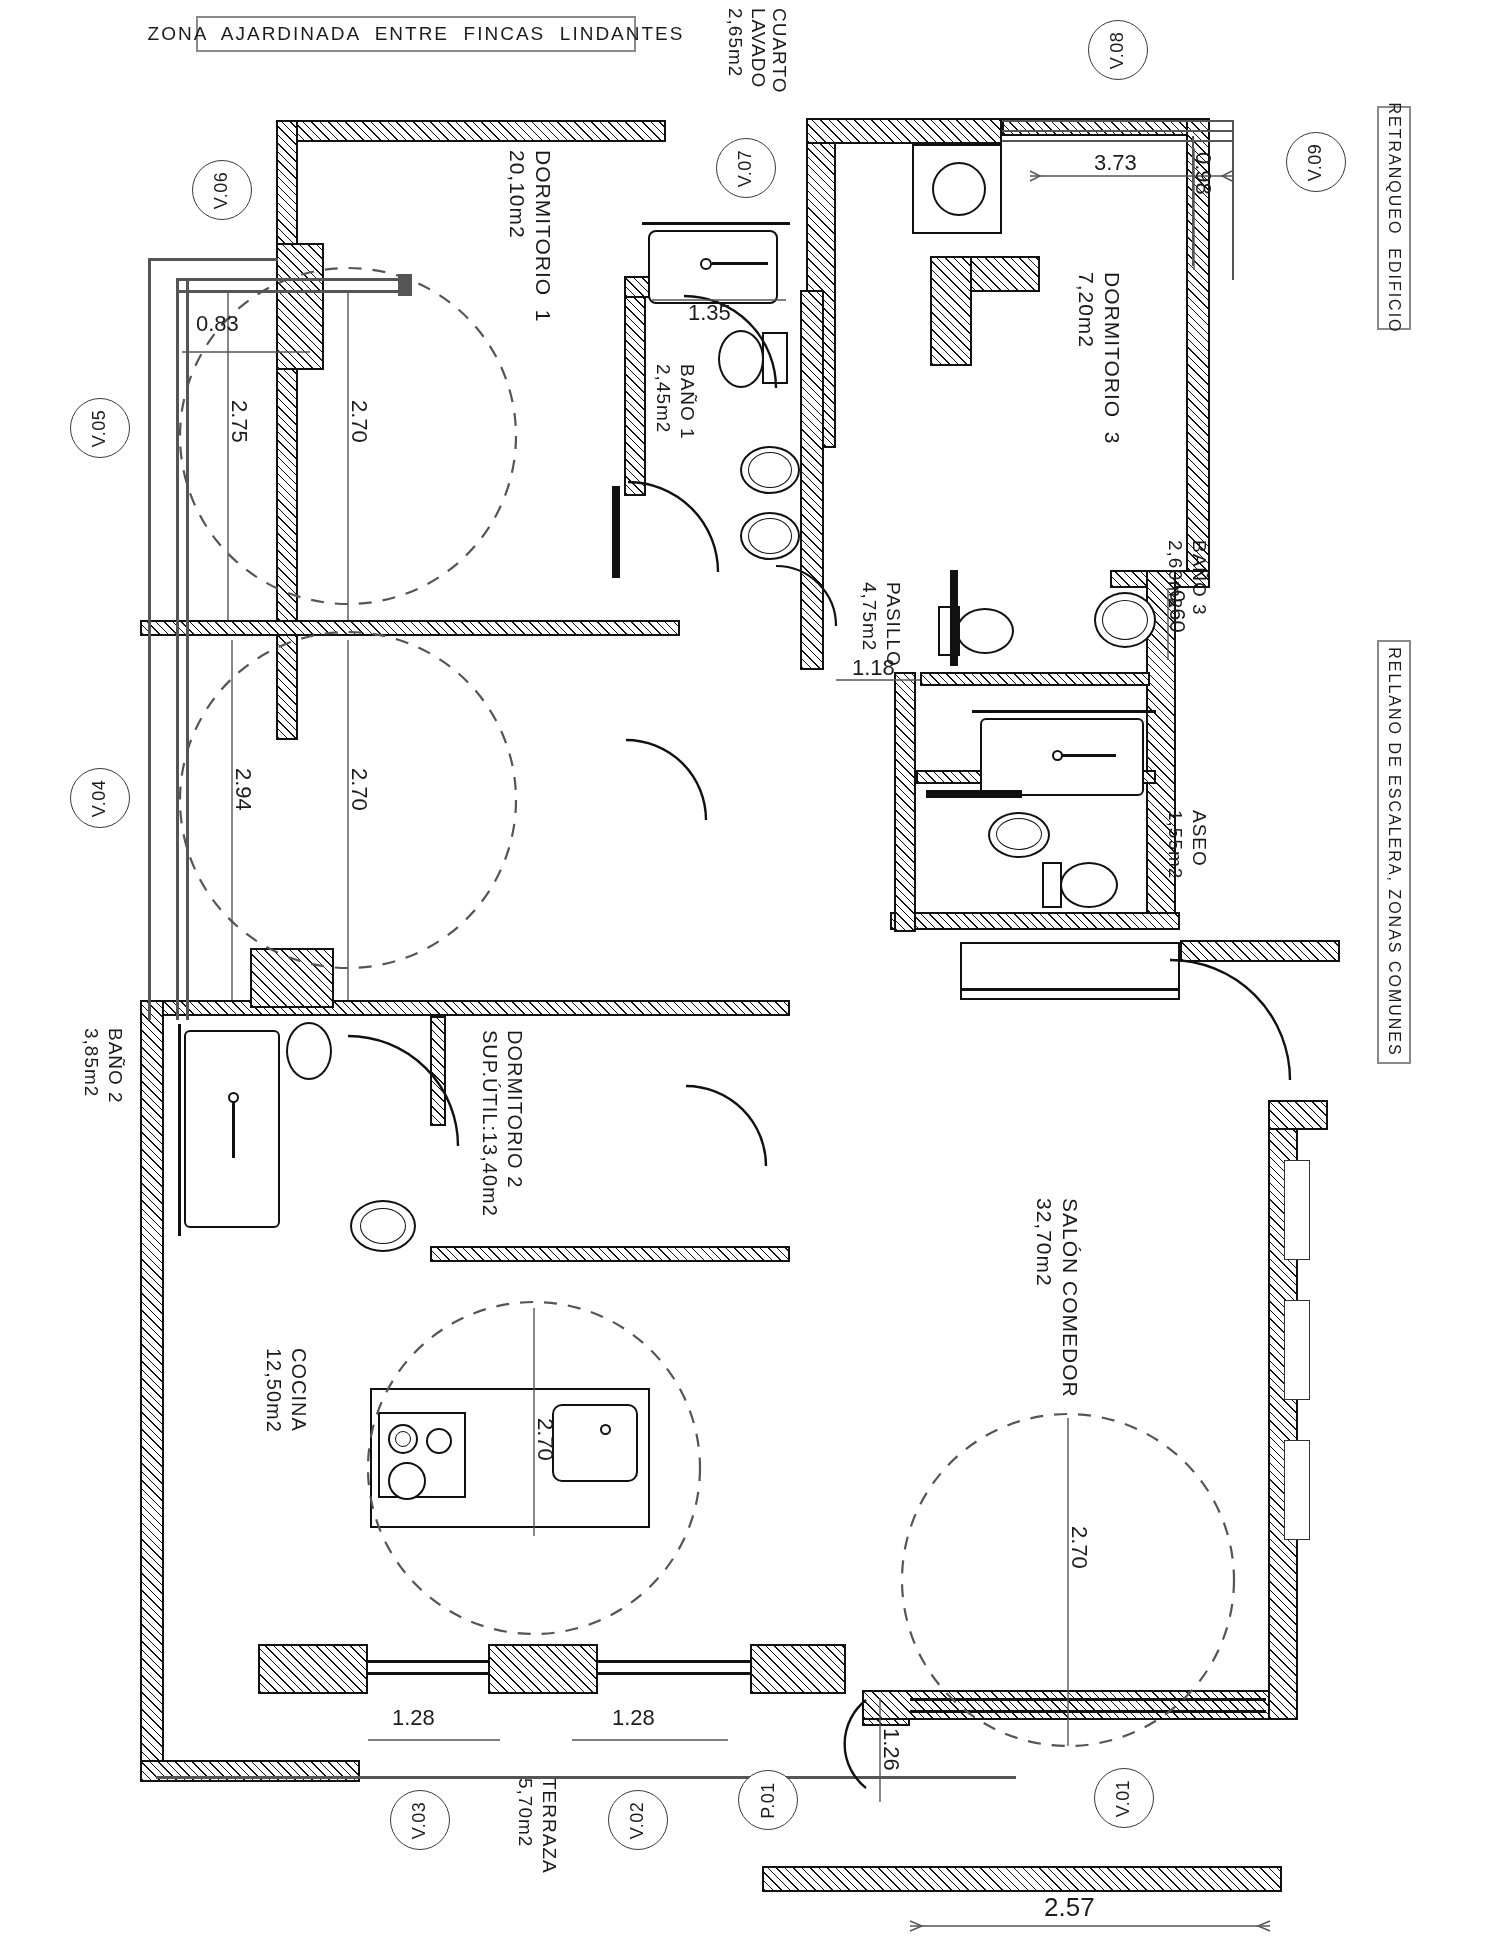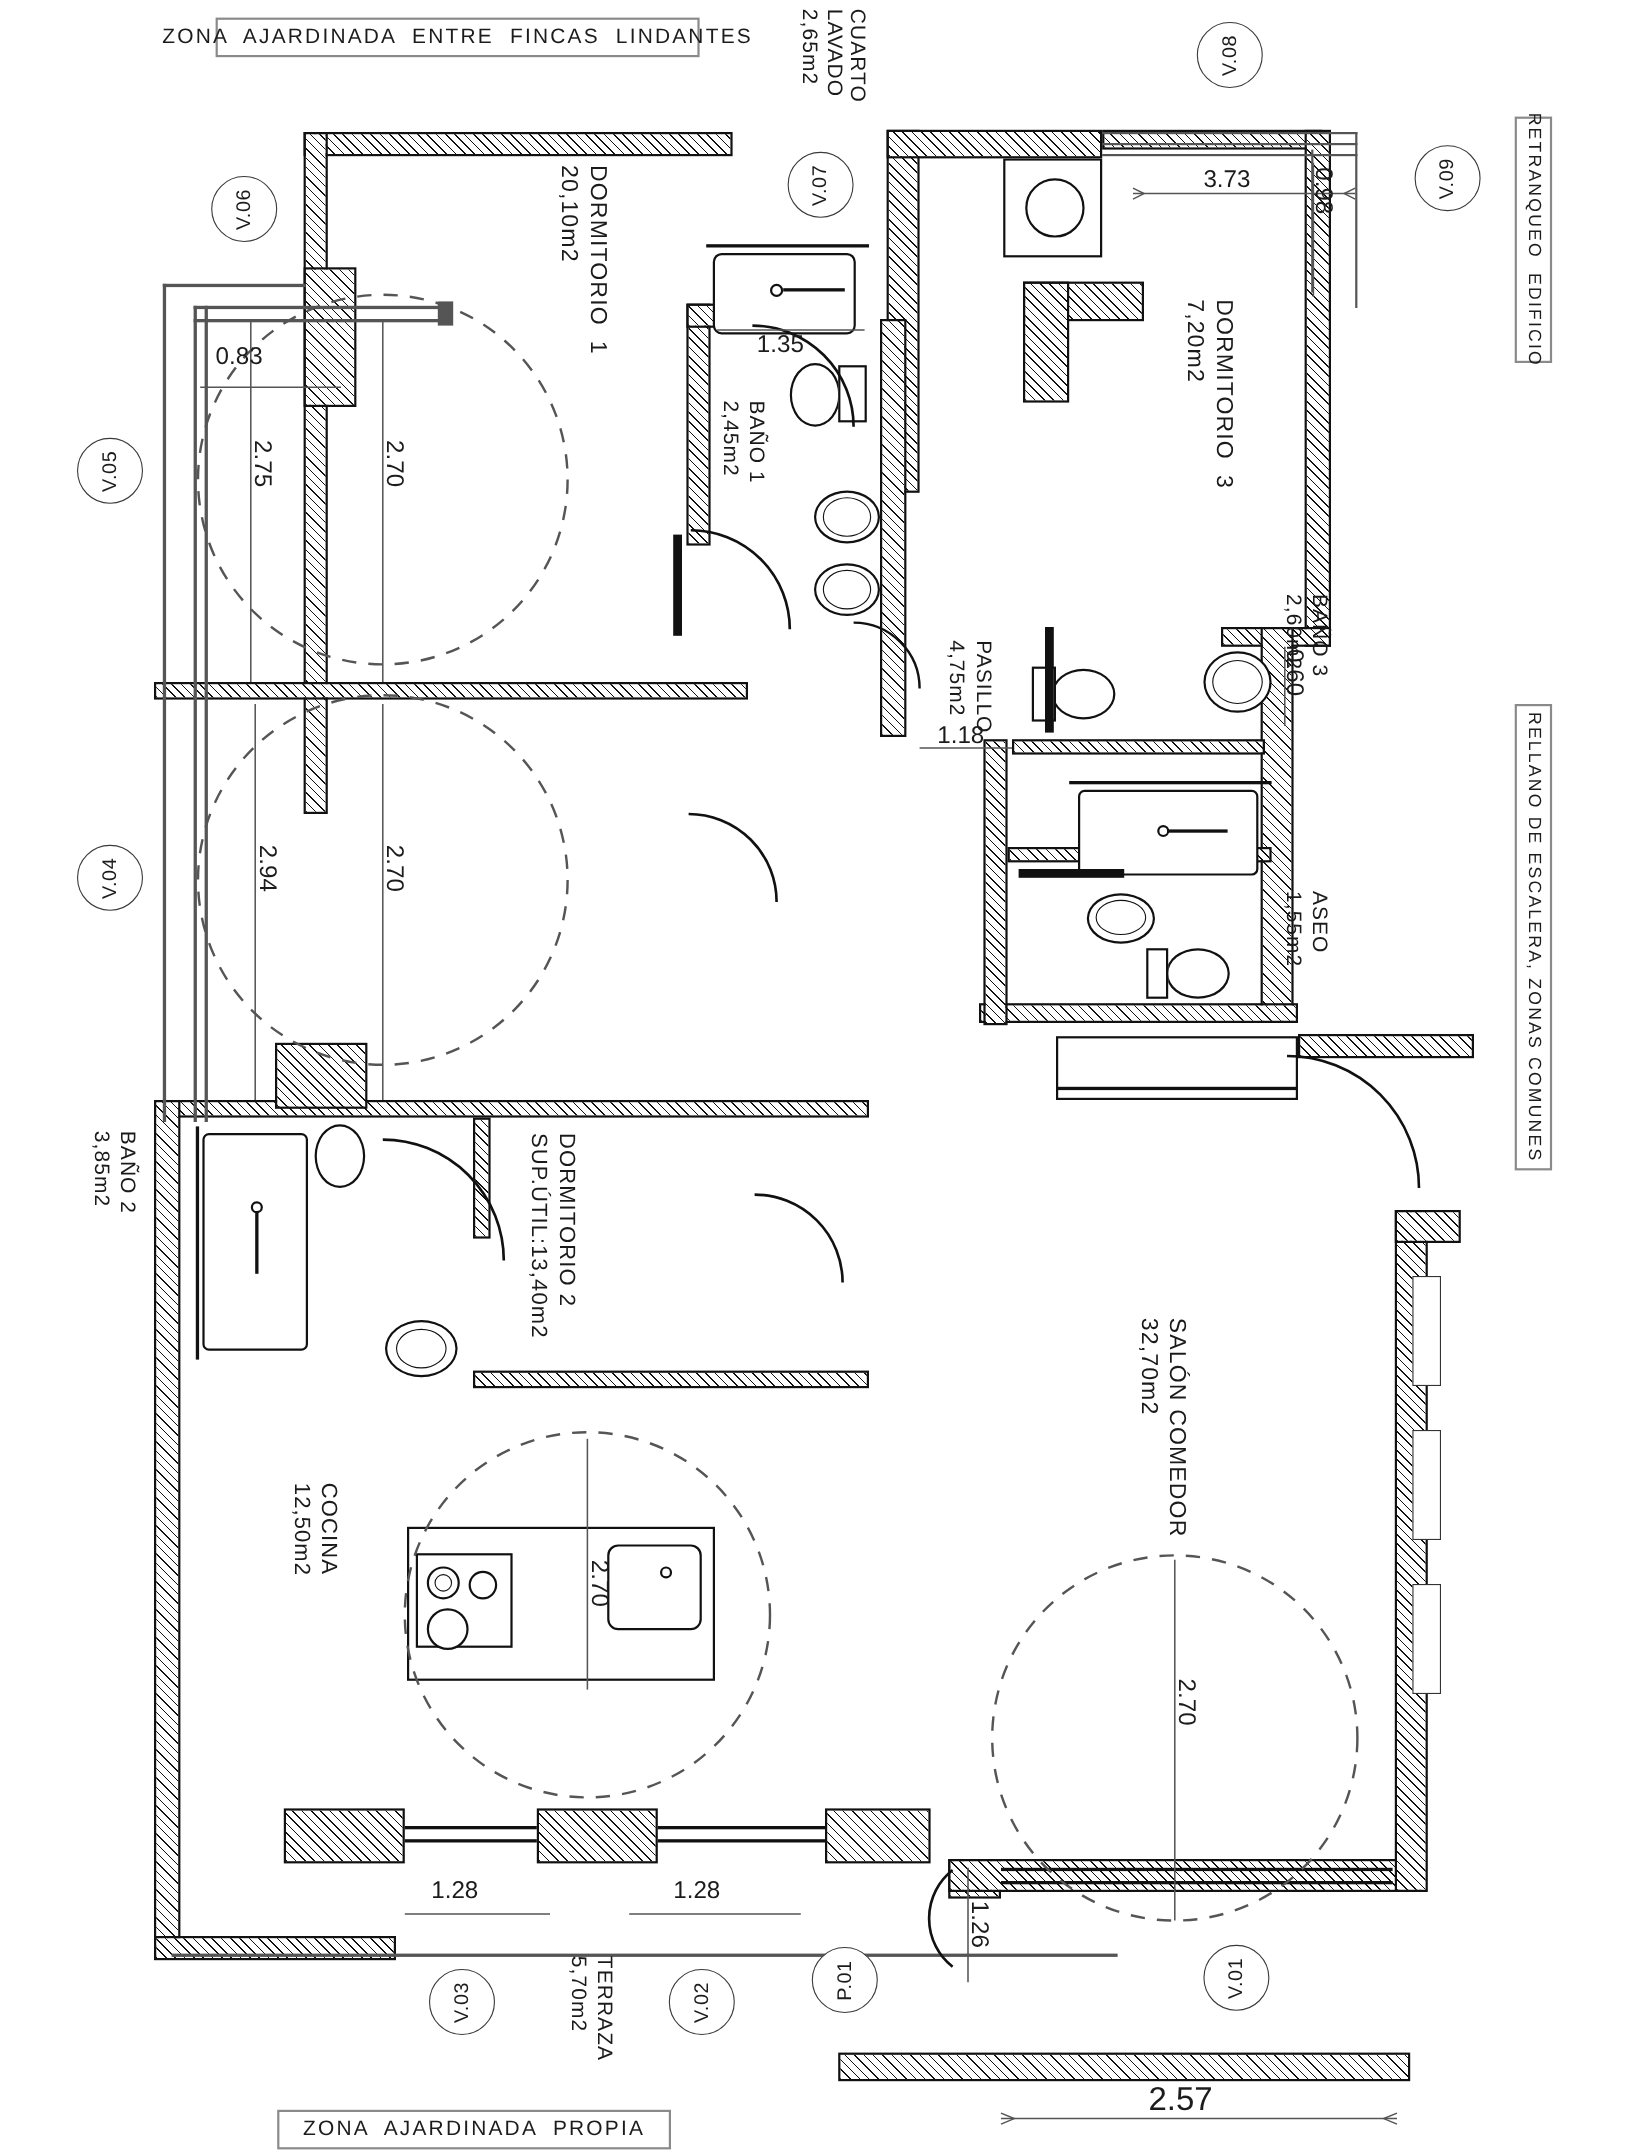--- a/index.html
+++ b/index.html
@@ -24,21 +24,20 @@
   .ell{position:absolute;box-sizing:border-box;border:2px solid #111;border-radius:50%;background:#fff;}
   svg{position:absolute;left:0;top:0;overflow:visible;}
 </style>
 </head>
 <body>
 
 <div id="stage">
 
   <div class="boxlbl" style="left:196px;top:16px;width:436px;height:32px;font-size:19px;">ZONA  AJARDINADA  ENTRE  FINCAS  LINDANTES</div>
 
-  <div class="boxlbl" style="left:252px;top:1918px;width:354px;height:32px;font-size:19px;">ZONA  AJARDINADA  PROPIA</div>
 
   <div style="position:absolute;left:1411px;top:106px;width:220px;height:30px;">
     <div class="boxlbl rot90" style="left:0;top:0;width:220px;height:30px;font-size:16px;letter-spacing:2px;">RETRANQUEO  EDIFICIO</div>
   </div>
   <div style="position:absolute;left:1411px;top:640px;width:420px;height:30px;">
     <div class="boxlbl rot90" style="left:0;top:0;width:420px;height:30px;font-size:16px;letter-spacing:2px;">RELLANO DE ESCALERA, ZONAS COMUNES</div>
   </div>
 
   <div class="wall" style="left:276px;top:120px;width:390px;height:22px;"></div>
   <div class="wall" style="left:276px;top:120px;width:22px;height:620px;"></div>
@@ -355,15 +354,15 @@
     <div class="dim rot90" style="left:0;top:0;font-size:22px;">2.70</div>
     </div>
 
   <div class="dim" style="left:392px;top:1705px;font-size:22px;">1.28</div>
   <div class="dim" style="left:612px;top:1705px;font-size:22px;">1.28</div>
 
   <div style="position:absolute;left:904px;top:1728px;">
     <div class="dim rot90" style="left:0;top:0;font-size:22px;">1.26</div>
     </div>
 
-  <div class="dim" style="left:1044px;top:1892px;font-size:30px;">2.57</div>
+  <div class="dim" style="left:1044px;top:1892px;font-size:26px;">2.57</div>
 
 </div>
 
 </body></html>

